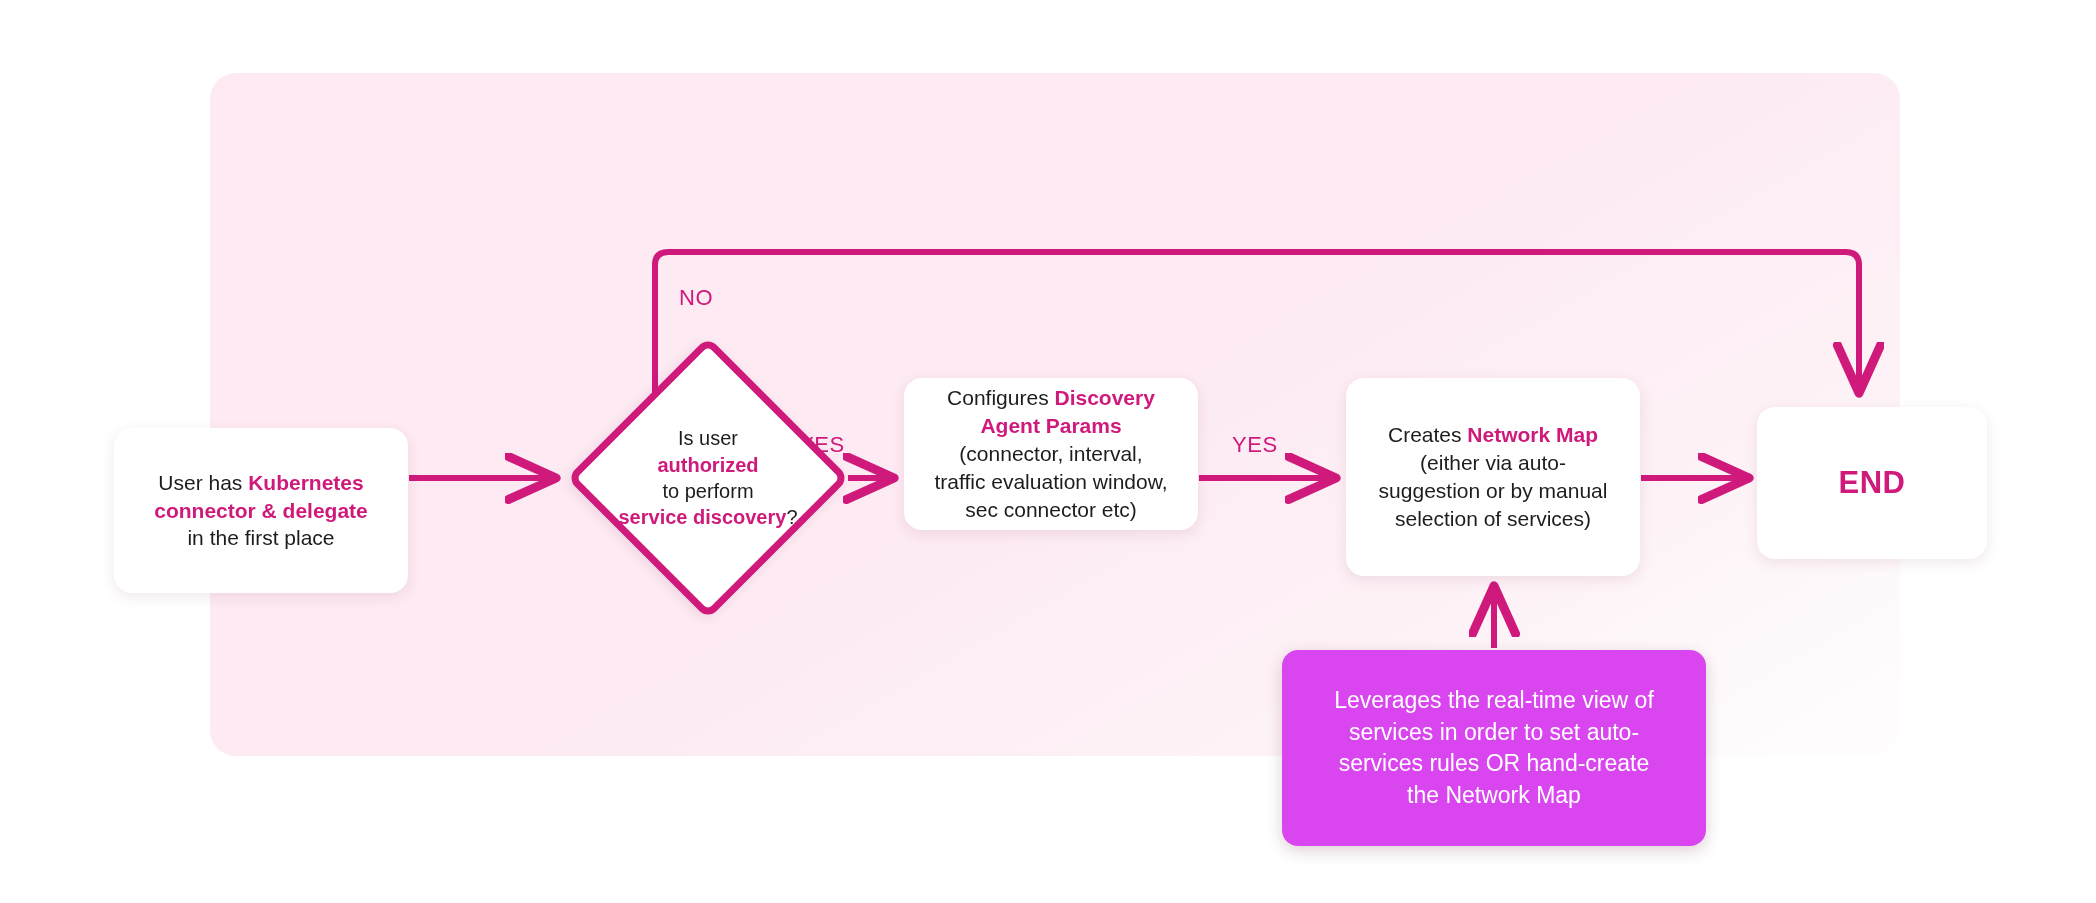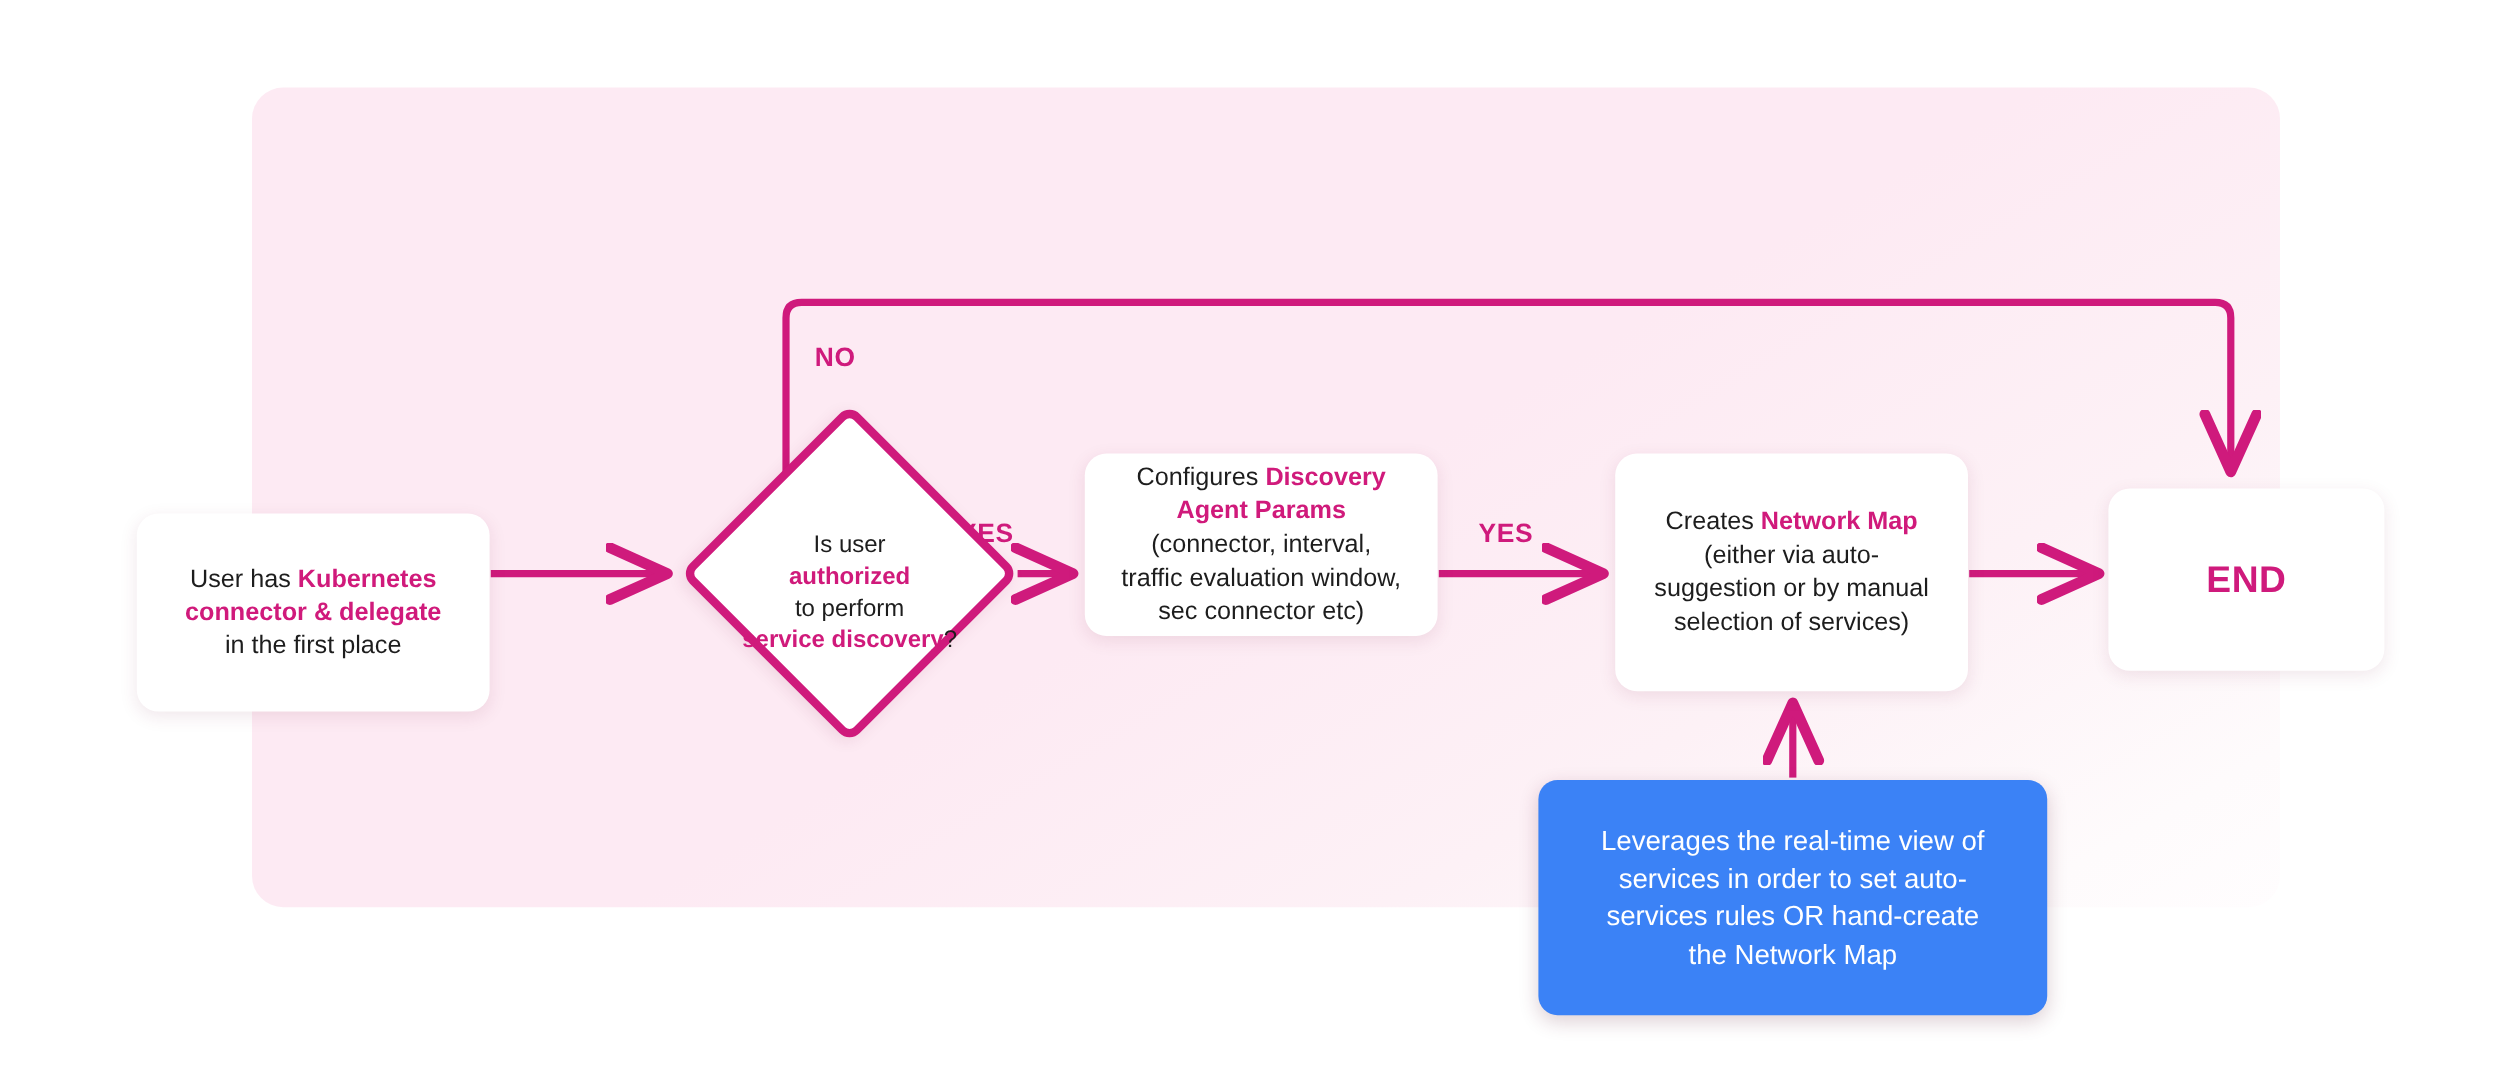--- a/index.html
+++ b/index.html
@@ -78,39 +78,39 @@
     width: 200px; height: 200px;
     background: #ffffff;
     border: 7px solid #cf1a7c;
     border-radius: 12px;
     transform: rotate(45deg);
     box-sizing: border-box;
     box-shadow: 0 4px 12px rgba(120,30,70,0.10);
   }
   #node-decision .dia-text {
     position: absolute;
-    left: 0; top: 16px;
+    left: 0; top: 0;
     width: 282px; height: 282px;
     display: flex;
     align-items: center;
     justify-content: center;
     text-align: center;
     font-size: 20px;
     line-height: 1.32;
     color: #1d1d1d;
   }
 
   
   #note {
     position: absolute;
     left: 1282px;
     top: 650px;
     width: 424px;
     height: 196px;
-    background: #3b82f6;
+    background: #d946ef;
     border-radius: 16px;
     box-shadow: 0 5px 16px rgba(90,25,50,0.20);
     display: flex;
     align-items: center;
     justify-content: center;
     text-align: center;
     color: #ffffff;
     font-size: 23px;
     line-height: 1.37;
     box-sizing: border-box;
@@ -124,21 +124,21 @@
     width: 2096px;
     text-align: center;
     font-size: 41px;
     font-weight: 700;
     color: #cf1a7c;
     letter-spacing: -0.2px;
   }
   .edge-label {
     position: absolute;
     font-size: 22px;
-    font-weight: 700;
+    font-weight: 400;
     color: #cf1a7c;
     letter-spacing: .6px;
     white-space: nowrap;
   }
   #lbl-no   { left: 679px;  top: 285px; }
   #lbl-yes1 { left: 799px;  top: 432px; }
   #lbl-yes2 { left: 1232px; top: 432px; }
 </style>
 </head>
 <body>

